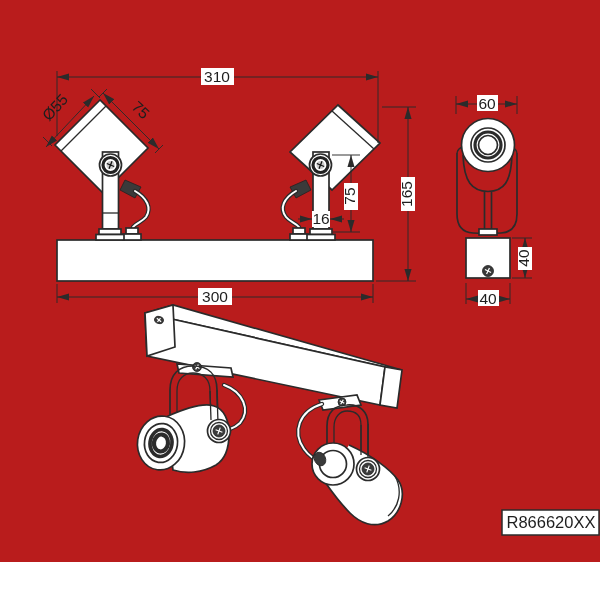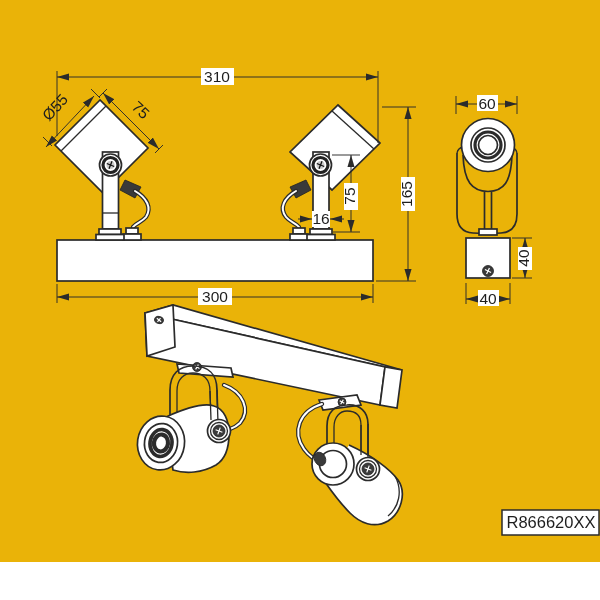--- a/index.html
+++ b/index.html
@@ -1,16 +1,16 @@
 <!DOCTYPE html>
 <html><head>
 <meta charset="utf-8">
 <style>
   html,body{margin:0;padding:0;background:#ffffff;}
-  .stage{width:600px;height:562px;background:#eab308;position:relative;overflow:hidden;}
+  .stage{width:600px;height:562px;background:#b91c1c;position:relative;overflow:hidden;}
   svg{display:block;}
   svg text{font-family:"Liberation Sans","DejaVu Sans",sans-serif;fill:#1e1e1e;}
   .dim-text{font-size:15.5px;}
   .label-text{font-size:16.5px;}
   .obj{stroke:#2b2b2b;stroke-width:1.7;fill:#ffffff;}
   .objn{stroke:#2b2b2b;stroke-width:1.7;fill:none;}
   .thin{stroke:#2b2b2b;stroke-width:1.3;fill:none;}
   .dim{stroke:#2b2b2b;stroke-width:0.95;fill:none;}
   .dark{fill:#3a3a3a;stroke:#222;stroke-width:0.8;}
   .cable-o{stroke:#2b2b2b;stroke-width:4.4;fill:none;stroke-linecap:round;}

